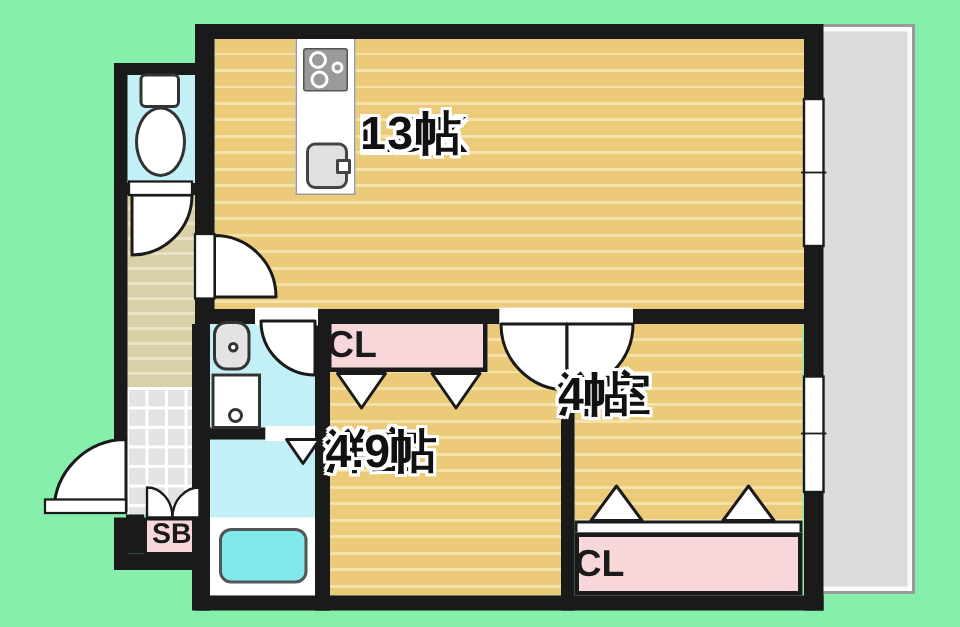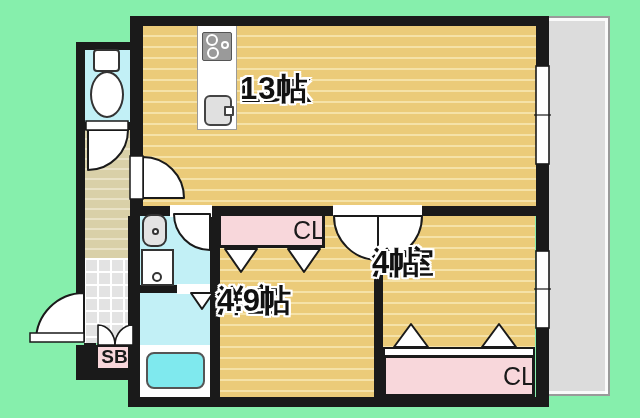--- a/index.html
+++ b/index.html
@@ -71,21 +71,21 @@
   #bathtub{left:146px;top:352px;width:59px;height:37px;background:var(--tub);border:2px solid #555;border-radius:8px;}
   
   #overlay{left:0;top:0;width:640px;height:418px;}
   
   .room-label{color:#111;font-weight:bold;text-align:center;line-height:1.08;
     text-shadow:-2px -2px 0 #fff,2px -2px 0 #fff,-2px 2px 0 #fff,2px 2px 0 #fff,0 -2px 0 #fff,0 2px 0 #fff,-2px 0 0 #fff,2px 0 0 #fff;}
   #ldk-label{left:240px;top:72px;width:160px;font-size:34px;letter-spacing:1px;}
   #ldk-label .size{font-size:31px;}
   #bed1-label{left:217px;top:284px;width:166px;font-size:31px;}
   #bed2-label{left:372px;top:246px;width:176px;font-size:31px;}
-  .cl-label{color:#1a1a1a;font-weight:normal;text-align:right;}
+  .cl-label{color:#1a1a1a;font-weight:bold;text-align:left;}
   #cl1-label{left:218px;top:215px;width:107px;height:31px;line-height:31px;font-size:25px;}
   #cl2-label{left:383px;top:357px;width:152px;height:38px;line-height:38px;font-size:25px;}
   #sb-label{left:96px;top:345px;width:37px;height:24px;line-height:24px;font-size:19px;font-weight:bold;text-align:center;color:#1a1a1a;}
 </style>
 </head>
 <body>
 
 <div id="plan">
 
   <div id="balcony">

